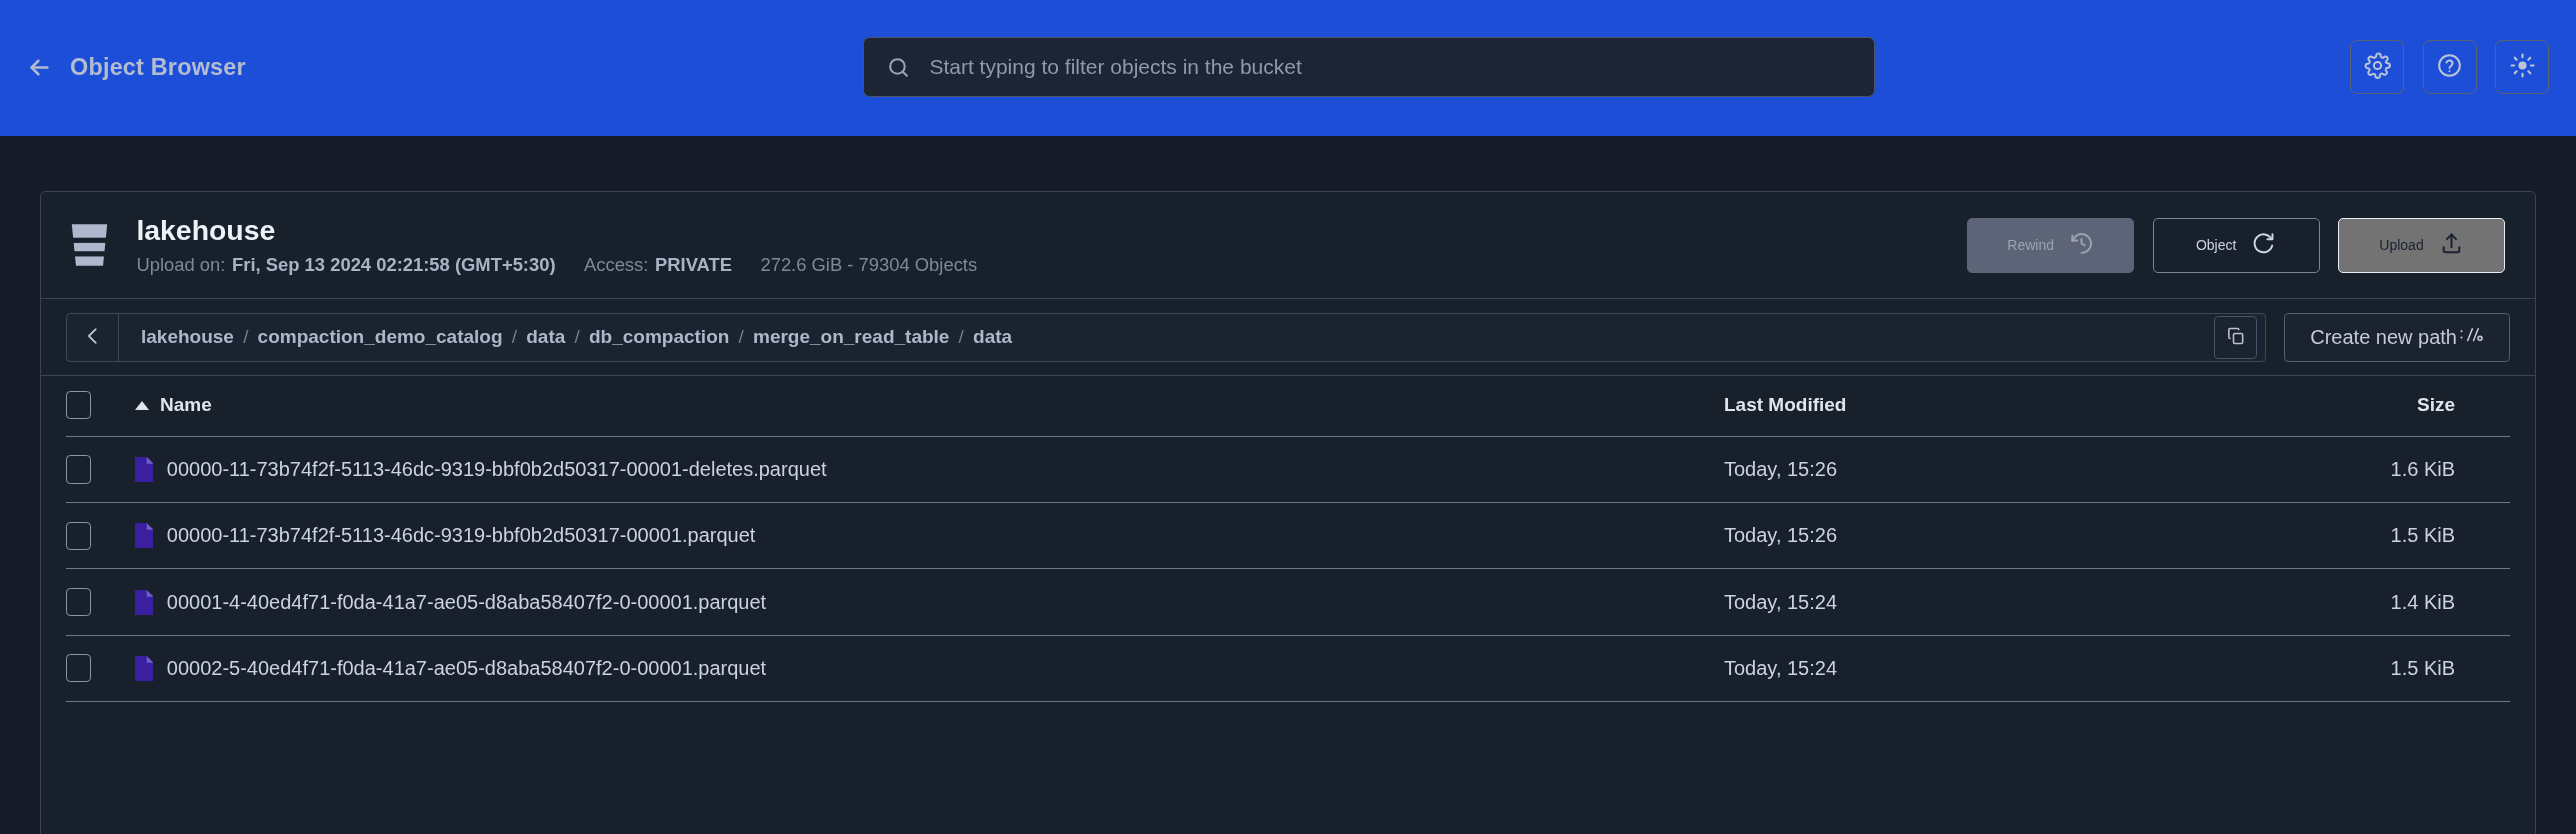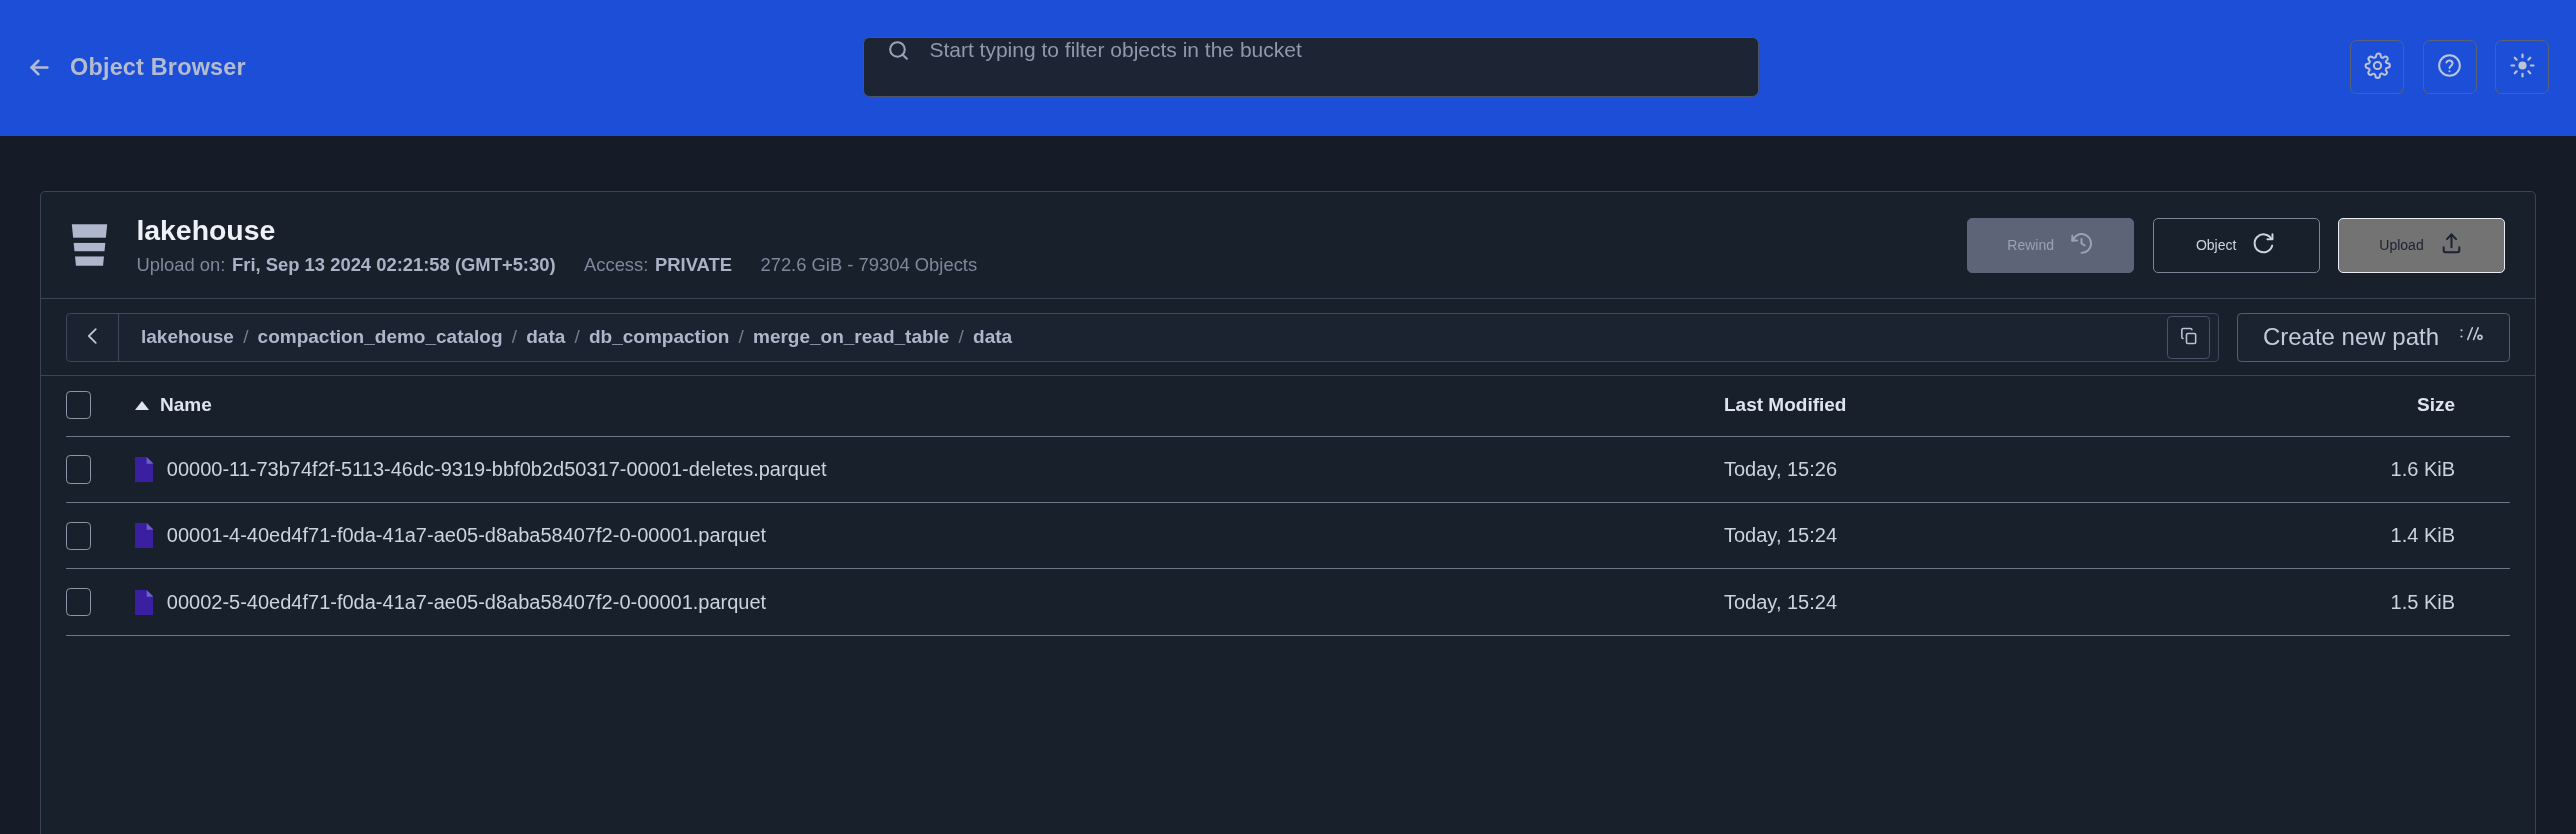--- a/index.html
+++ b/index.html
@@ -28,25 +28,25 @@
     display: flex; align-items: center; justify-content: center;
   }
   .back-label {
     font-size: 23.4px; font-weight: bold; color: #b4bcd0;
     letter-spacing: 0.2px;
   }
 
   .search-wrap {
     position: absolute;
     left: 863px; top: 37px;
-    width: 896px; height: 60px;
+    width: 1012px; height: 60px;
     border: 1.7px solid #4d5568;
     border-radius: 6.7px;
     background: #1d2433;
-    display: flex; align-items: flex-start;
+    display: flex; align-items: center;
     padding: 0 22px;
     gap: 18.4px;
   }
   .search-icon { color: #9aa3b6; display: flex; }
   .search-input {
     flex: 1; background: transparent; border: 0; outline: none;
     font-family: "Liberation Sans", sans-serif;
     font-size: 21px; color: #d4dae6;
   }
   .search-input::placeholder { color: #8f98ac; }
@@ -150,22 +150,22 @@
   .crumb-sep { color: #737c91; font-weight: normal; }
   .crumb-copy {
     width: 43px; height: 43px; margin-right: 7.5px;
     border: 1.7px solid #4a5367; border-radius: 4.2px;
     display: flex; align-items: center; justify-content: center;
     color: #b9c1d3; cursor: pointer; flex: 0 0 auto;
   }
   .btn-newpath {
     height: 49px; border: 1.7px solid #555e72; border-radius: 4.2px;
     background: #1b2230; color: #c3cada;
-    font-size: 24px; padding: 0 25px;
-    display: flex; align-items: center; gap: 20px; cursor: pointer;
+    font-size: 20px; padding: 0 25px;
+    display: flex; align-items: center; gap: 2px; cursor: pointer;
   }
 
   
   .tablewrap { padding: 0 25px; }
   table { width: 100%; border-collapse: collapse; table-layout: fixed; }
   th, td { text-align: left; }
   th {
     font-size: 19px; font-weight: bold; color: #dfe4ee;
     padding: 15px 0 16.7px 0;
     border-bottom: 1.7px solid #6e7689;
@@ -398,20 +398,38 @@
                 <span class="chk"></span>
               </td>
             <td>
               <span class="name-cell">
                 <span class="file-icon">
                   <svg width="18.4" height="25" viewBox="0 0 22 30">
                       <path d="M0 0h14l8 8v22H0z" fill="#3a1fa0"></path>
                       <path d="M14 0l8 8h-8z" fill="#6f5fc9"></path>
                     </svg>
                 </span>
+                <span>00000-11-73b74f2f-5113-46dc-9319-bbf0b2d50317-00001.parquet</span>
+              </span>
+            </td>
+            <td>Today, 15:26</td>
+            <td class="col-size">1.5 KiB</td>
+          </tr>
+          <tr>
+            <td>
+                <span class="chk"></span>
+              </td>
+            <td>
+              <span class="name-cell">
+                <span class="file-icon">
+                  <svg width="18.4" height="25" viewBox="0 0 22 30">
+                      <path d="M0 0h14l8 8v22H0z" fill="#3a1fa0"></path>
+                      <path d="M14 0l8 8h-8z" fill="#6f5fc9"></path>
+                    </svg>
+                </span>
                 <span>00001-4-40ed4f71-f0da-41a7-ae05-d8aba58407f2-0-00001.parquet</span>
               </span>
             </td>
             <td>Today, 15:24</td>
             <td class="col-size">1.4 KiB</td>
           </tr>
           <tr>
             <td>
                 <span class="chk"></span>
               </td>

